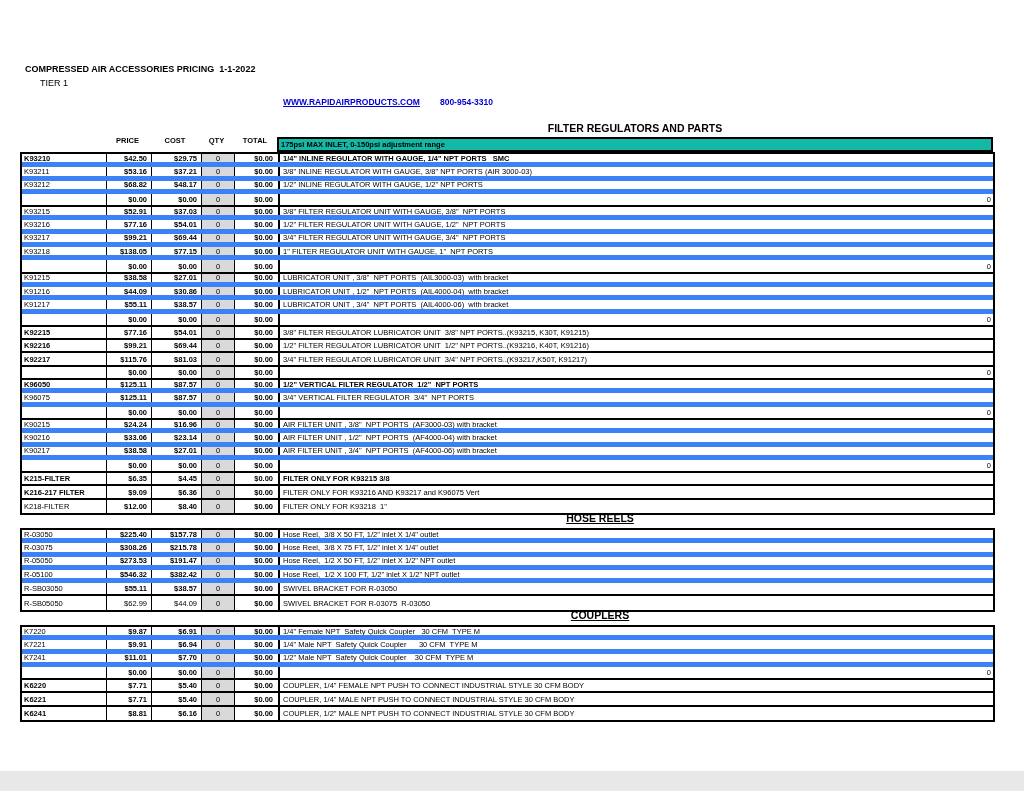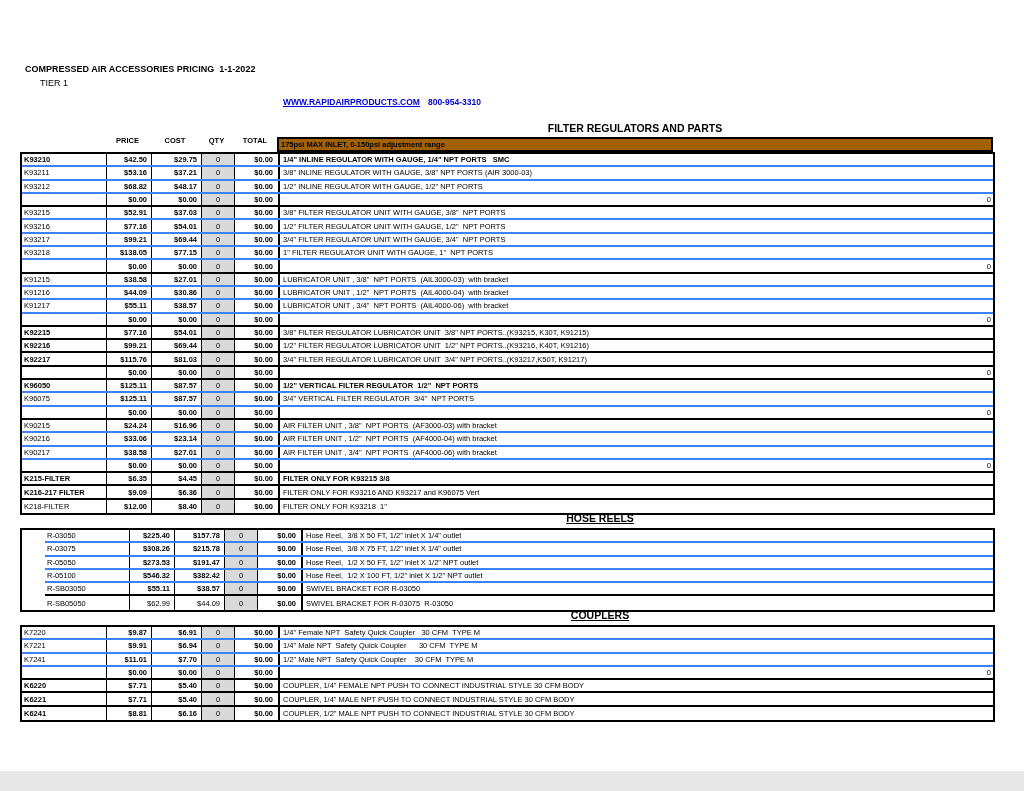--- a/index.html
+++ b/index.html
@@ -3,32 +3,32 @@
 <meta charset="utf-8">
 <style>
   html,body{margin:0;padding:0;background:#e8e8e8;}
   #page{position:relative;width:1024px;height:771px;background:#ffffff;
         font-family:"Liberation Sans",sans-serif;color:#000;overflow:hidden;}
   .abs{position:absolute;}
   .doc-title{left:25px;top:64px;font-size:9px;font-weight:bold;white-space:pre;}
   .tier{left:40px;top:78px;font-size:9px;font-weight:normal;}
   .linkline{left:283px;top:97px;font-size:8.5px;font-weight:bold;color:#0000d4;white-space:pre;}
   .linkline a{color:#0000d4;text-decoration:underline;cursor:pointer;}
-  .phone{margin-left:8px;text-decoration:none;}
+  .phone{margin-left:20px;text-decoration:none;}
   .colheads{left:20px;top:120px;width:257px;display:grid;
             grid-template-columns:85px 45px 50px 33px 44px;font-size:7.5px;font-weight:bold;}
   .colheads span{text-align:center;height:13px;line-height:13px;}
   .sec-title{font-size:10.5px;font-weight:bold;text-align:center;}
   .sec-title.ul span{text-decoration:underline;}
   .desc-header{left:277px;top:137px;width:716px;height:15px;border:2px solid #000;
                box-sizing:border-box;font-size:7.5px;font-weight:bold;line-height:11px;
-               padding-left:2px;background:#a16207;}
+               padding-left:2px;background:#14b8a6;}
   .tbl{left:20px;width:975px;border:2px solid #000;box-sizing:border-box;background:#fff;}
   .row{display:grid;grid-template-columns:85px 45px 50px 33px 44px 1fr;height:13.3px;
-       border-bottom:2px solid #3b82f6;box-sizing:border-box;}
+       border-bottom:5px solid #3b82f6;box-sizing:border-box;}
   .row:last-child{border-bottom:none;}
   .row.sep{border-bottom:2px solid #000;}
   .c{display:flex;align-items:center;border-right:1px solid #000;overflow:hidden;
      font-size:7.5px;box-sizing:border-box;white-space:pre;}
   .c.part{padding-left:2px;}
   .c.num{justify-content:flex-end;padding-right:4px;font-weight:bold;}
   .row.np .c.num{font-weight:normal;}
   .c.qty{justify-content:center;background:#d9d9d9;font-weight:normal;}
   .c.total{justify-content:flex-end;padding-right:5px;font-weight:bold;}
   .c.desc{border-right:none;border-left:1px solid #000;padding-left:3px;}
@@ -275,21 +275,21 @@
         <div class="c qty">0</div>
         <div class="c total">$0.00</div>
         <div class="c desc">FILTER ONLY FOR K93218  1"</div>
       </div>
     </div>
 
   <div class="abs sec-title ul" style="left:204px;top:512px;width:792px;">
     <span>HOSE REELS</span>
   </div>
 
-  <div class="abs tbl" style="top:528px;padding-left:23px;">
+  <div class="abs tbl" style="top:528px;">
       <div class="row">
         <div class="c part">R-03050</div>
         <div class="c num">$225.40</div>
         <div class="c num">$157.78</div>
         <div class="c qty">0</div>
         <div class="c total">$0.00</div>
         <div class="c desc">Hose Reel,  3/8 X 50 FT, 1/2" inlet X 1/4" outlet</div>
       </div>
       <div class="row">
         <div class="c part">R-03075</div>

